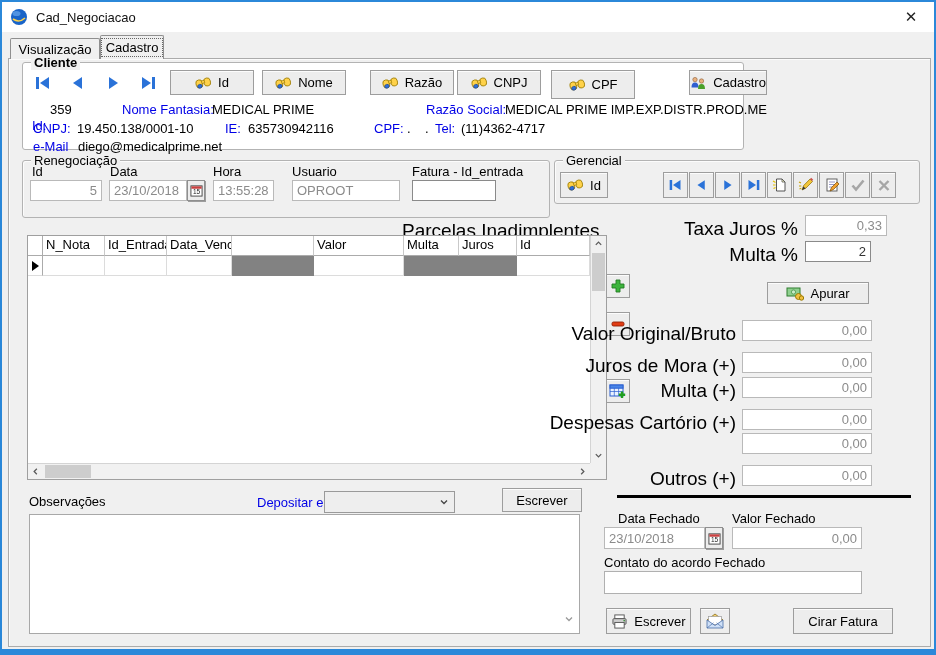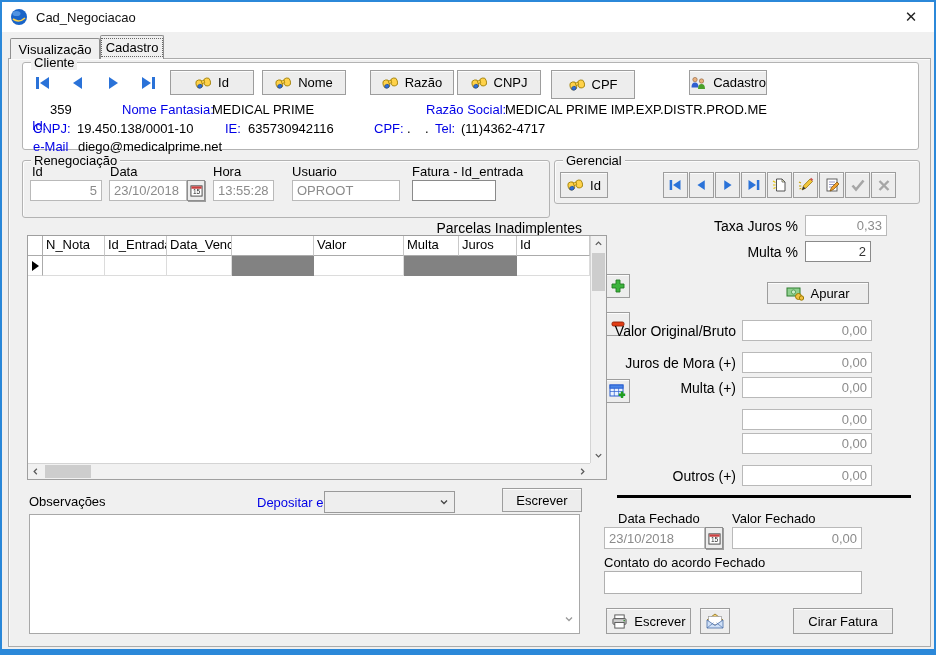--- a/index.html
+++ b/index.html
@@ -23,21 +23,21 @@
   .tab.t2 .focus { outline:1px dotted #666; padding:1px 4px; }
 
   .page { position:absolute; left:6px; top:56px; width:923px; height:589px; background:#f0f0f0;
           border:1px solid #ababab; box-shadow: inset 1px 1px 0 #fbfbfb; z-index:1; }
   .group { position:absolute; border:1px solid #b3b3b3; border-radius:3px;
            box-shadow: inset 1px 1px 0 rgba(255,255,255,.8); z-index:3; }
   .group .legend { position:absolute; top:-8px; left:8px; background:#f0f0f0; padding:0 3px;
                    font-size:13px; line-height:15px; }
   .lbl { position:absolute; font-size:13px; white-space:nowrap; z-index:5; }
   .blue { color:#0000e6; }
-  .rlabel { position:absolute; text-align:right; font-size:14px; white-space:nowrap; z-index:5; }
+  .rlabel { position:absolute; text-align:right; font-size:19px; white-space:nowrap; z-index:5; }
 
   .btn { position:absolute; background:#ededed; border:1px solid #9d9d9d;
          display:flex; align-items:center; justify-content:center; gap:6px; font-size:13px;
          box-shadow: inset 0 1px 0 #fcfcfc; z-index:5; cursor:default; white-space:nowrap; }
   .tbtn { width:25px; height:26px; background:#ededed; border:1px solid #9d9d9d;
           display:flex; align-items:center; justify-content:center; box-shadow: inset 0 1px 0 #fcfcfc; }
   .toolbar { position:absolute; left:661px; top:170px; display:flex; gap:1px; z-index:5; }
 
   .fld { position:absolute; border:1px solid #b9b9b9; background:#fff; font-family:inherit;
          font-size:13px; color:#8b8b8b; padding:0 4px; z-index:5; }
@@ -103,21 +103,21 @@
   </div>
 
   <div class="tab t1">
       <span>Visualização</span>
     </div>
   <div class="tab t2">
       <span class="focus">Cadastro</span>
     </div>
   <div class="page"></div>
 
-  <div class="group" style="left:20px; top:60px; width:897px; height:88px; background:#fff;">
+  <div class="group" style="left:20px; top:60px; width:722px; height:88px; background:#fff;font-weight:bold;">
     <span class="legend">Cliente</span>
   </div>
 
   <div class="navrow">
     <span class="na">
         <svg width="18" height="14" viewBox="0 0 18 14">
           <rect x="2" y="1" width="3" height="12" fill="#2a72d8"></rect>
           <polygon points="15,1 6,7 15,13" fill="#2a72d8"></polygon>
         </svg>
       </span>
@@ -454,20 +454,21 @@
 
   <div class="rlabel" style="left:535px; top:321px; width:199px;">Valor Original/Bruto</div>
   <input class="fld right" style="left: 740px; top: 318px; width: 130px; height: 21px;" readonly="" value="0,00">
 
   <div class="rlabel" style="left:535px; top:353px; width:199px;">Juros de Mora (+)</div>
   <input class="fld right" style="left: 740px; top: 350px; width: 130px; height: 21px;" readonly="" value="0,00">
 
   <div class="rlabel" style="left:535px; top:378px; width:199px;">Multa (+)</div>
   <input class="fld right" style="left: 740px; top: 375px; width: 130px; height: 21px;" readonly="" value="0,00">
 
+  <div class="rlabel" style="left:535px; top:410px; width:199px;">Despesas Cartório (+)</div>
   <input class="fld right" style="left: 740px; top: 407px; width: 130px; height: 21px;" readonly="" value="0,00">
 
   <input class="fld right" style="left: 740px; top: 431px; width: 130px; height: 21px;" readonly="" value="0,00">
 
   <div class="rlabel" style="left:535px; top:466px; width:199px;">Outros (+)</div>
   <input class="fld right" style="left: 740px; top: 463px; width: 130px; height: 21px;" readonly="" value="0,00">
 
   <div class="sep"></div>
 
   <span class="lbl" style="left:27px; top:492px;">Observações</span>

